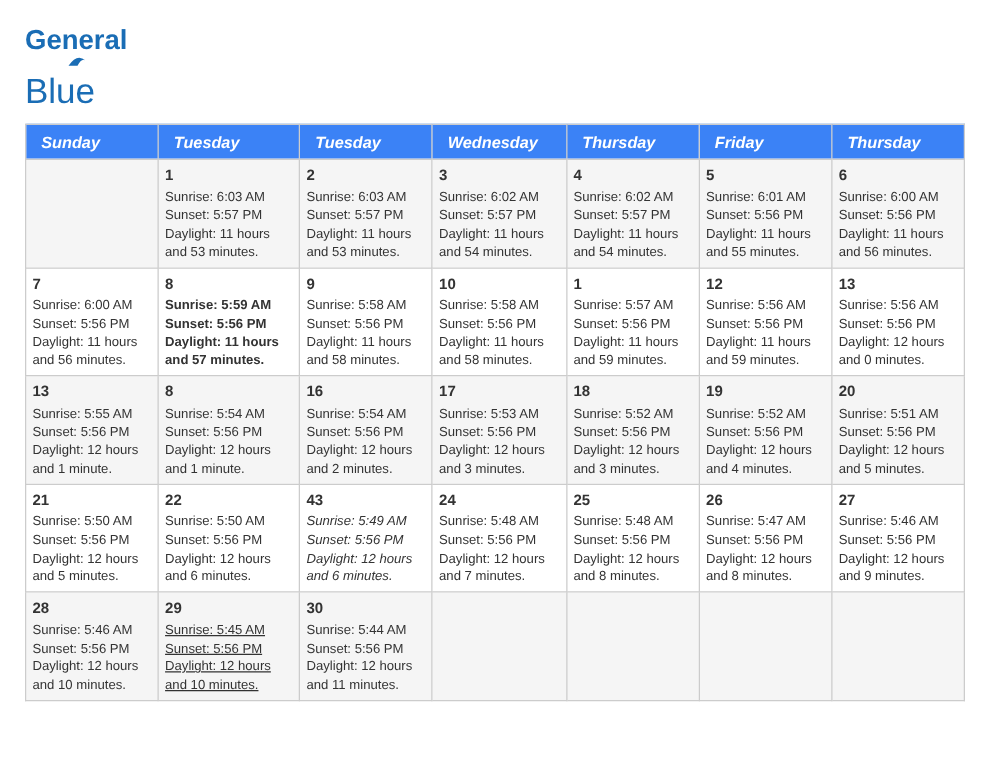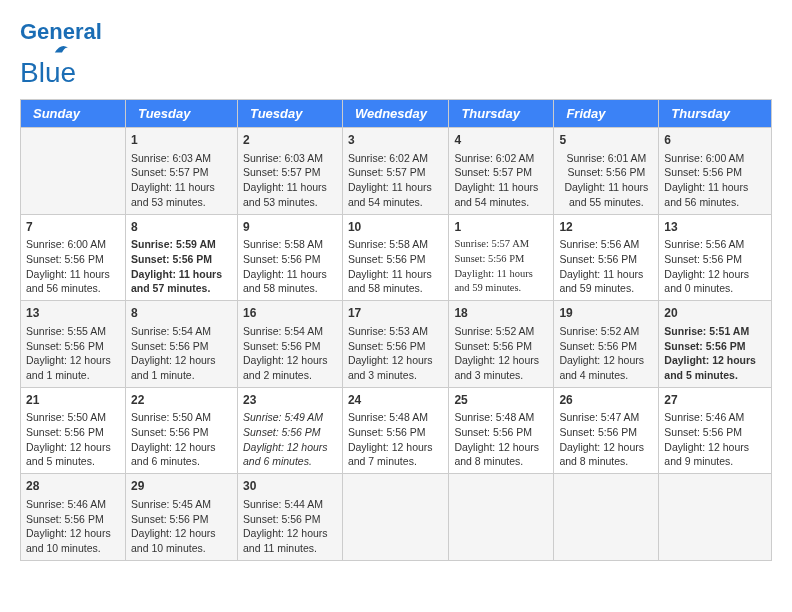--- a/index.html
+++ b/index.html
@@ -147,21 +147,21 @@
         </td>
         <td>
           <span class="day-number">4</span>
           <div class="day-info" style="white-space: pre-line;">Sunrise: 6:02 AM
 Sunset: 5:57 PM
 Daylight: 11 hours
 and 54 minutes.</div>
         </td>
         <td>
           <span class="day-number">5</span>
-          <div class="day-info" style="white-space: pre-line; text-align: center;">Sunrise: 6:01 AM
+          <div class="day-info" style="white-space: pre-line;">Sunrise: 6:01 AM
 Sunset: 5:56 PM
 Daylight: 11 hours
 and 55 minutes.</div>
         </td>
         <td>
           <span class="day-number">6</span>
           <div class="day-info" style="white-space: pre-line;">Sunrise: 6:00 AM
 Sunset: 5:56 PM
 Daylight: 11 hours
 and 56 minutes.</div>
@@ -191,21 +191,21 @@
         </td>
         <td>
           <span class="day-number">10</span>
           <div class="day-info" style="white-space: pre-line;">Sunrise: 5:58 AM
 Sunset: 5:56 PM
 Daylight: 11 hours
 and 58 minutes.</div>
         </td>
         <td>
           <span class="day-number">1</span>
-          <div class="day-info" style="white-space: pre-line; font-family: Liberation Serif, serif;">Sunrise: 5:57 AM
+          <div class="day-info" style="white-space: pre-line;">Sunrise: 5:57 AM
 Sunset: 5:56 PM
 Daylight: 11 hours
 and 59 minutes.</div>
         </td>
         <td>
           <span class="day-number">12</span>
           <div class="day-info" style="white-space: pre-line;">Sunrise: 5:56 AM
 Sunset: 5:56 PM
 Daylight: 11 hours
 and 59 minutes.</div>
@@ -256,21 +256,21 @@
         </td>
         <td>
           <span class="day-number">19</span>
           <div class="day-info" style="white-space: pre-line;">Sunrise: 5:52 AM
 Sunset: 5:56 PM
 Daylight: 12 hours
 and 4 minutes.</div>
         </td>
         <td>
           <span class="day-number">20</span>
-          <div class="day-info" style="white-space: pre-line; font-weight: bold;">Sunrise: 5:51 AM
+          <div class="day-info" style="white-space: pre-line;">Sunrise: 5:51 AM
 Sunset: 5:56 PM
 Daylight: 12 hours
 and 5 minutes.</div>
         </td>
       </tr>
       <tr>
         <td>
           <span class="day-number">21</span>
           <div class="day-info" style="white-space: pre-line;">Sunrise: 5:50 AM
 Sunset: 5:56 PM
@@ -278,21 +278,21 @@
 and 5 minutes.</div>
         </td>
         <td>
           <span class="day-number">22</span>
           <div class="day-info" style="white-space: pre-line;">Sunrise: 5:50 AM
 Sunset: 5:56 PM
 Daylight: 12 hours
 and 6 minutes.</div>
         </td>
         <td>
-          <span class="day-number">23</span>
+          <span class="day-number">43</span>
           <div class="day-info" style="white-space: pre-line; font-style: italic;">Sunrise: 5:49 AM
 Sunset: 5:56 PM
 Daylight: 12 hours
 and 6 minutes.</div>
         </td>
         <td>
           <span class="day-number">24</span>
           <div class="day-info" style="white-space: pre-line;">Sunrise: 5:48 AM
 Sunset: 5:56 PM
 Daylight: 12 hours
@@ -323,21 +323,21 @@
       <tr>
         <td>
           <span class="day-number">28</span>
           <div class="day-info" style="white-space: pre-line;">Sunrise: 5:46 AM
 Sunset: 5:56 PM
 Daylight: 12 hours
 and 10 minutes.</div>
         </td>
         <td>
           <span class="day-number">29</span>
-          <div class="day-info" style="white-space: pre-line;">Sunrise: 5:45 AM
+          <div class="day-info" style="white-space: pre-line; text-decoration: underline;">Sunrise: 5:45 AM
 Sunset: 5:56 PM
 Daylight: 12 hours
 and 10 minutes.</div>
         </td>
         <td>
           <span class="day-number">30</span>
           <div class="day-info" style="white-space: pre-line;">Sunrise: 5:44 AM
 Sunset: 5:56 PM
 Daylight: 12 hours
 and 11 minutes.</div>

